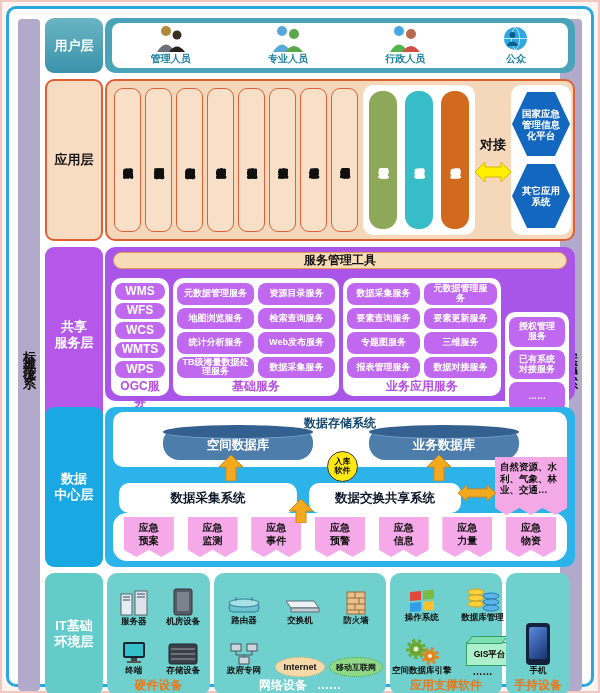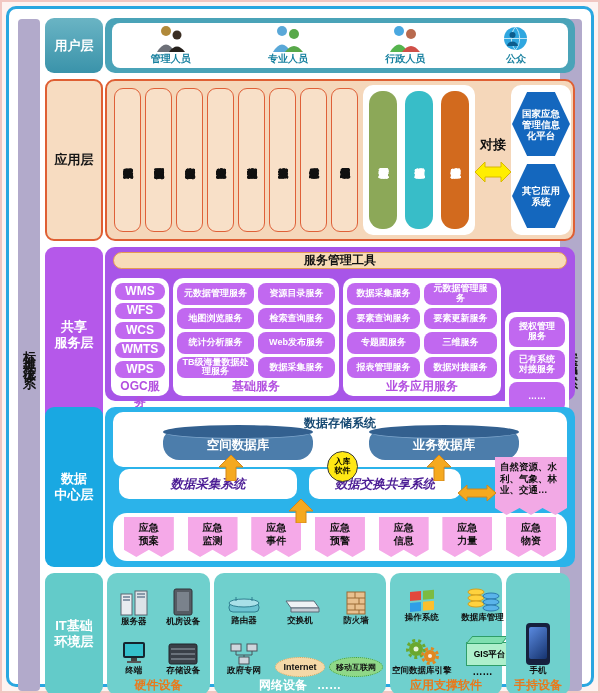--- a/index.html
+++ b/index.html
@@ -65,21 +65,21 @@
   #data-box { top:398px; height:160px; background:#2bb3ea; }
   .storage { position:absolute; left:8px; top:5px; width:454px; height:55px; background:#fff; border-radius:10px; }
   .storage-title { position:absolute; width:100%; text-align:center; top:3px; font-weight:bold; font-size:12px; color:#174a73; }
   .cyl { position:absolute; top:19px; width:150px; height:29px; background:#4c7dab; border-radius:10px 10px 16px 16px; display:flex; align-items:center; justify-content:center; color:#fff; font-weight:bold; font-size:12.5px; }
   .cyl::before { content:""; position:absolute; top:-6px; left:0; width:100%; height:13px; background:#33608f; border-radius:50%; border-bottom:1px solid #7fa6cc; }
   .cyl span { position:relative; z-index:1; }
   #cyl0 { left:50px; } #cyl1 { left:256px; }
   .badge { position:absolute; left:222px; top:44px; width:31px; height:31px; background:#ffe814; border:1.5px solid #3a3a3a; border-radius:50%; display:flex; align-items:center; justify-content:center; z-index:4; }
   .badge span { display:block; width:18px; text-align:center; font-size:8px; font-weight:bold; line-height:8.5px; }
   .uparrow { position:absolute; z-index:2; }
-  .sysbox { position:absolute; top:62px; height:30px; background:#fff; border-radius:10px; display:flex; align-items:center; justify-content:center; font-weight:bold; font-size:12.5px; color:#4c1d95; z-index:1;font-style:italic; }
+  .sysbox { position:absolute; top:76px; height:30px; background:#fff; border-radius:10px; display:flex; align-items:center; justify-content:center; font-weight:bold; font-size:12.5px; color:#0f172a; z-index:1; }
   #sys0 { left:14px; width:178px; }
   #sys1 { left:204px;width:152px; }
   .dblarrow { position:absolute; left:352px; top:76px; z-index:3; }
   .cloudbox { position:absolute; left:390px; top:50px; width:72px; height:58px; background:#f2a9e5; clip-path:polygon(0 0,100% 0,100% 88%,84% 100%,66% 88%,50% 100%,34% 88%,16% 100%,0 88%); font-size:9.5px; font-weight:bold; color:#111; padding:4px 5px; line-height:11.5px; z-index:2; }
   .tags { position:absolute; left:8px; top:106px; width:454px; height:48px; background:#fff; border-radius:14px; display:flex; align-items:center; justify-content:space-around; padding:0 4px; }
   .tag { width:50px; height:40px; background:#f5a9e8; clip-path:polygon(0 0,100% 0,100% 82%,75% 100%,50% 82%,25% 100%,0 82%); display:flex; align-items:flex-start; justify-content:center; padding-top:4px; }
   .tag span { display:block; width:22px; font-size:10px; font-weight:bold; line-height:13px; text-align:center; color:#111; }
 
   
   .itgroup { position:absolute; top:564px; height:122px; background:#6fd0cd; border-radius:10px; display:flex; flex-direction:column; padding:4px 2px 2px; }

